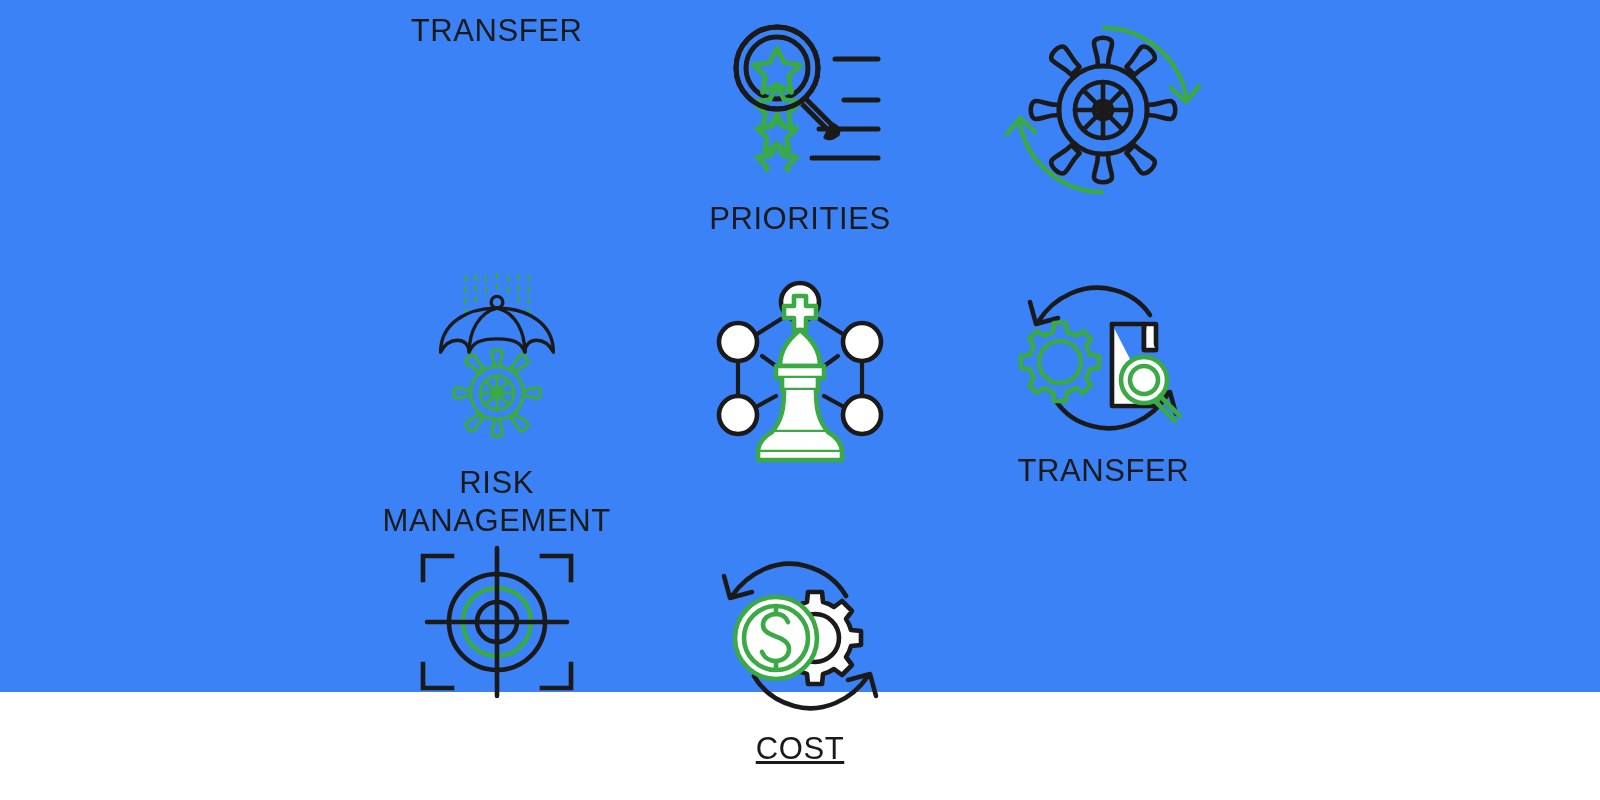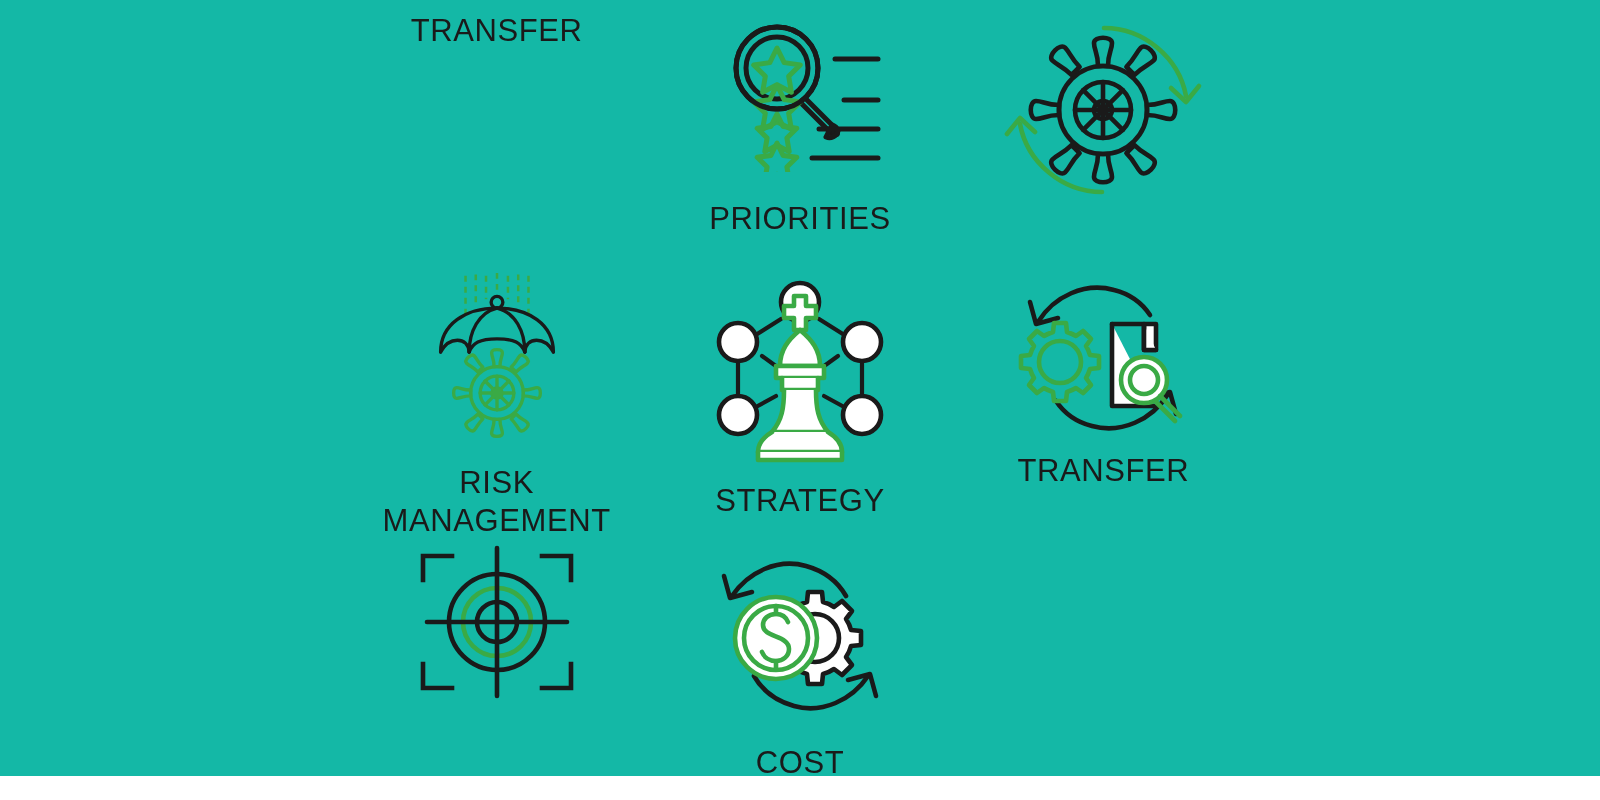--- a/index.html
+++ b/index.html
@@ -10,22 +10,22 @@
   }
   body {
     width: 1600px;
     height: 800px;
     font-family: "Liberation Sans", "DejaVu Sans", sans-serif;
     overflow: hidden;
   }
   #sheet {
     position: relative;
     width: 1600px;
-    height: 776px;
-    background: #14b8a6;
+    height: 692px;
+    background: #3b82f6;
   }
   .icon-grid {
     position: absolute;
     left: 345px;
     top: 0px;
     width: 910px;
     height: 800px;
     display: grid;
     grid-template-columns: repeat(3, 1fr);
     grid-template-rows: 270px 270px 260px;
@@ -66,21 +66,21 @@
   .cell-strategy .icon-art { margin-top: 8px; }
   .cell-strategy .icon-label { margin-top: 14px; }
 
   .cell-evaluate .icon-art { margin-top: 8px; }
   .cell-evaluate .icon-label { margin-top: 14px; }
 
   .cell-identification .icon-art { margin-top: 2px; }
   .cell-identification .icon-label { margin-top: 10px; }
 
   .cell-cost .icon-art { margin-top: 16px; }
-  .cell-cost .icon-label { margin-top: 28px; }
+  .cell-cost .icon-label { margin-top: 14px; text-decoration: underline; }
 </style>
 </head>
 <body style="background: rgb(255, 255, 255);">
 
 <div id="sheet">
 
   <div class="icon-grid">
 
     <div class="icon-cell cell-transfer">
 
@@ -225,21 +225,20 @@
         <g stroke="#3aaa45" stroke-width="4.6" stroke-linecap="round" stroke-linejoin="round" fill="#ffffff">
           <path d="M84 18 L84 28 L74 28 L74 40 L84 40 L84 52 L96 52 L96 40 L106 40 L106 28 L96 28 L96 18 Z"></path>
           <path d="M70 88 C70 72 78 62 90 52 C102 62 110 72 110 88 Z"></path>
           <path d="M66 88 L114 88 L114 100 L66 100 Z"></path>
           <path d="M72 100 L72 112 L108 112 L108 100"></path>
           <path d="M74 112 C74 130 72 142 62 154 L118 154 C108 142 106 130 106 112"></path>
           <path d="M62 154 C52 160 48 166 48 174 L132 174 C132 166 128 160 118 154"></path>
           <path d="M48 174 L48 182 L132 182 L132 174"></path>
         </g>
       </svg>
-      <div class="icon-label">STRATEGY</div>
     </div>
 
     <div class="icon-cell cell-evaluate">
       <svg class="icon-art" width="190" height="160" viewBox="0 0 190 160" fill="none">
 
         <g stroke="#1a1a1a" stroke-width="4.6" stroke-linecap="round" stroke-linejoin="round" fill="none">
           <path d="M30 44 C46 18 77 4 106 12 C122 16 134 25 142 37"></path>
           <path d="M22 24 L28 46 L50 40"></path>
           <path d="M160 116 C144 142 113 156 84 148 C68 144 56 135 48 123"></path>
           <path d="M168 136 L162 114 L140 120"></path>

